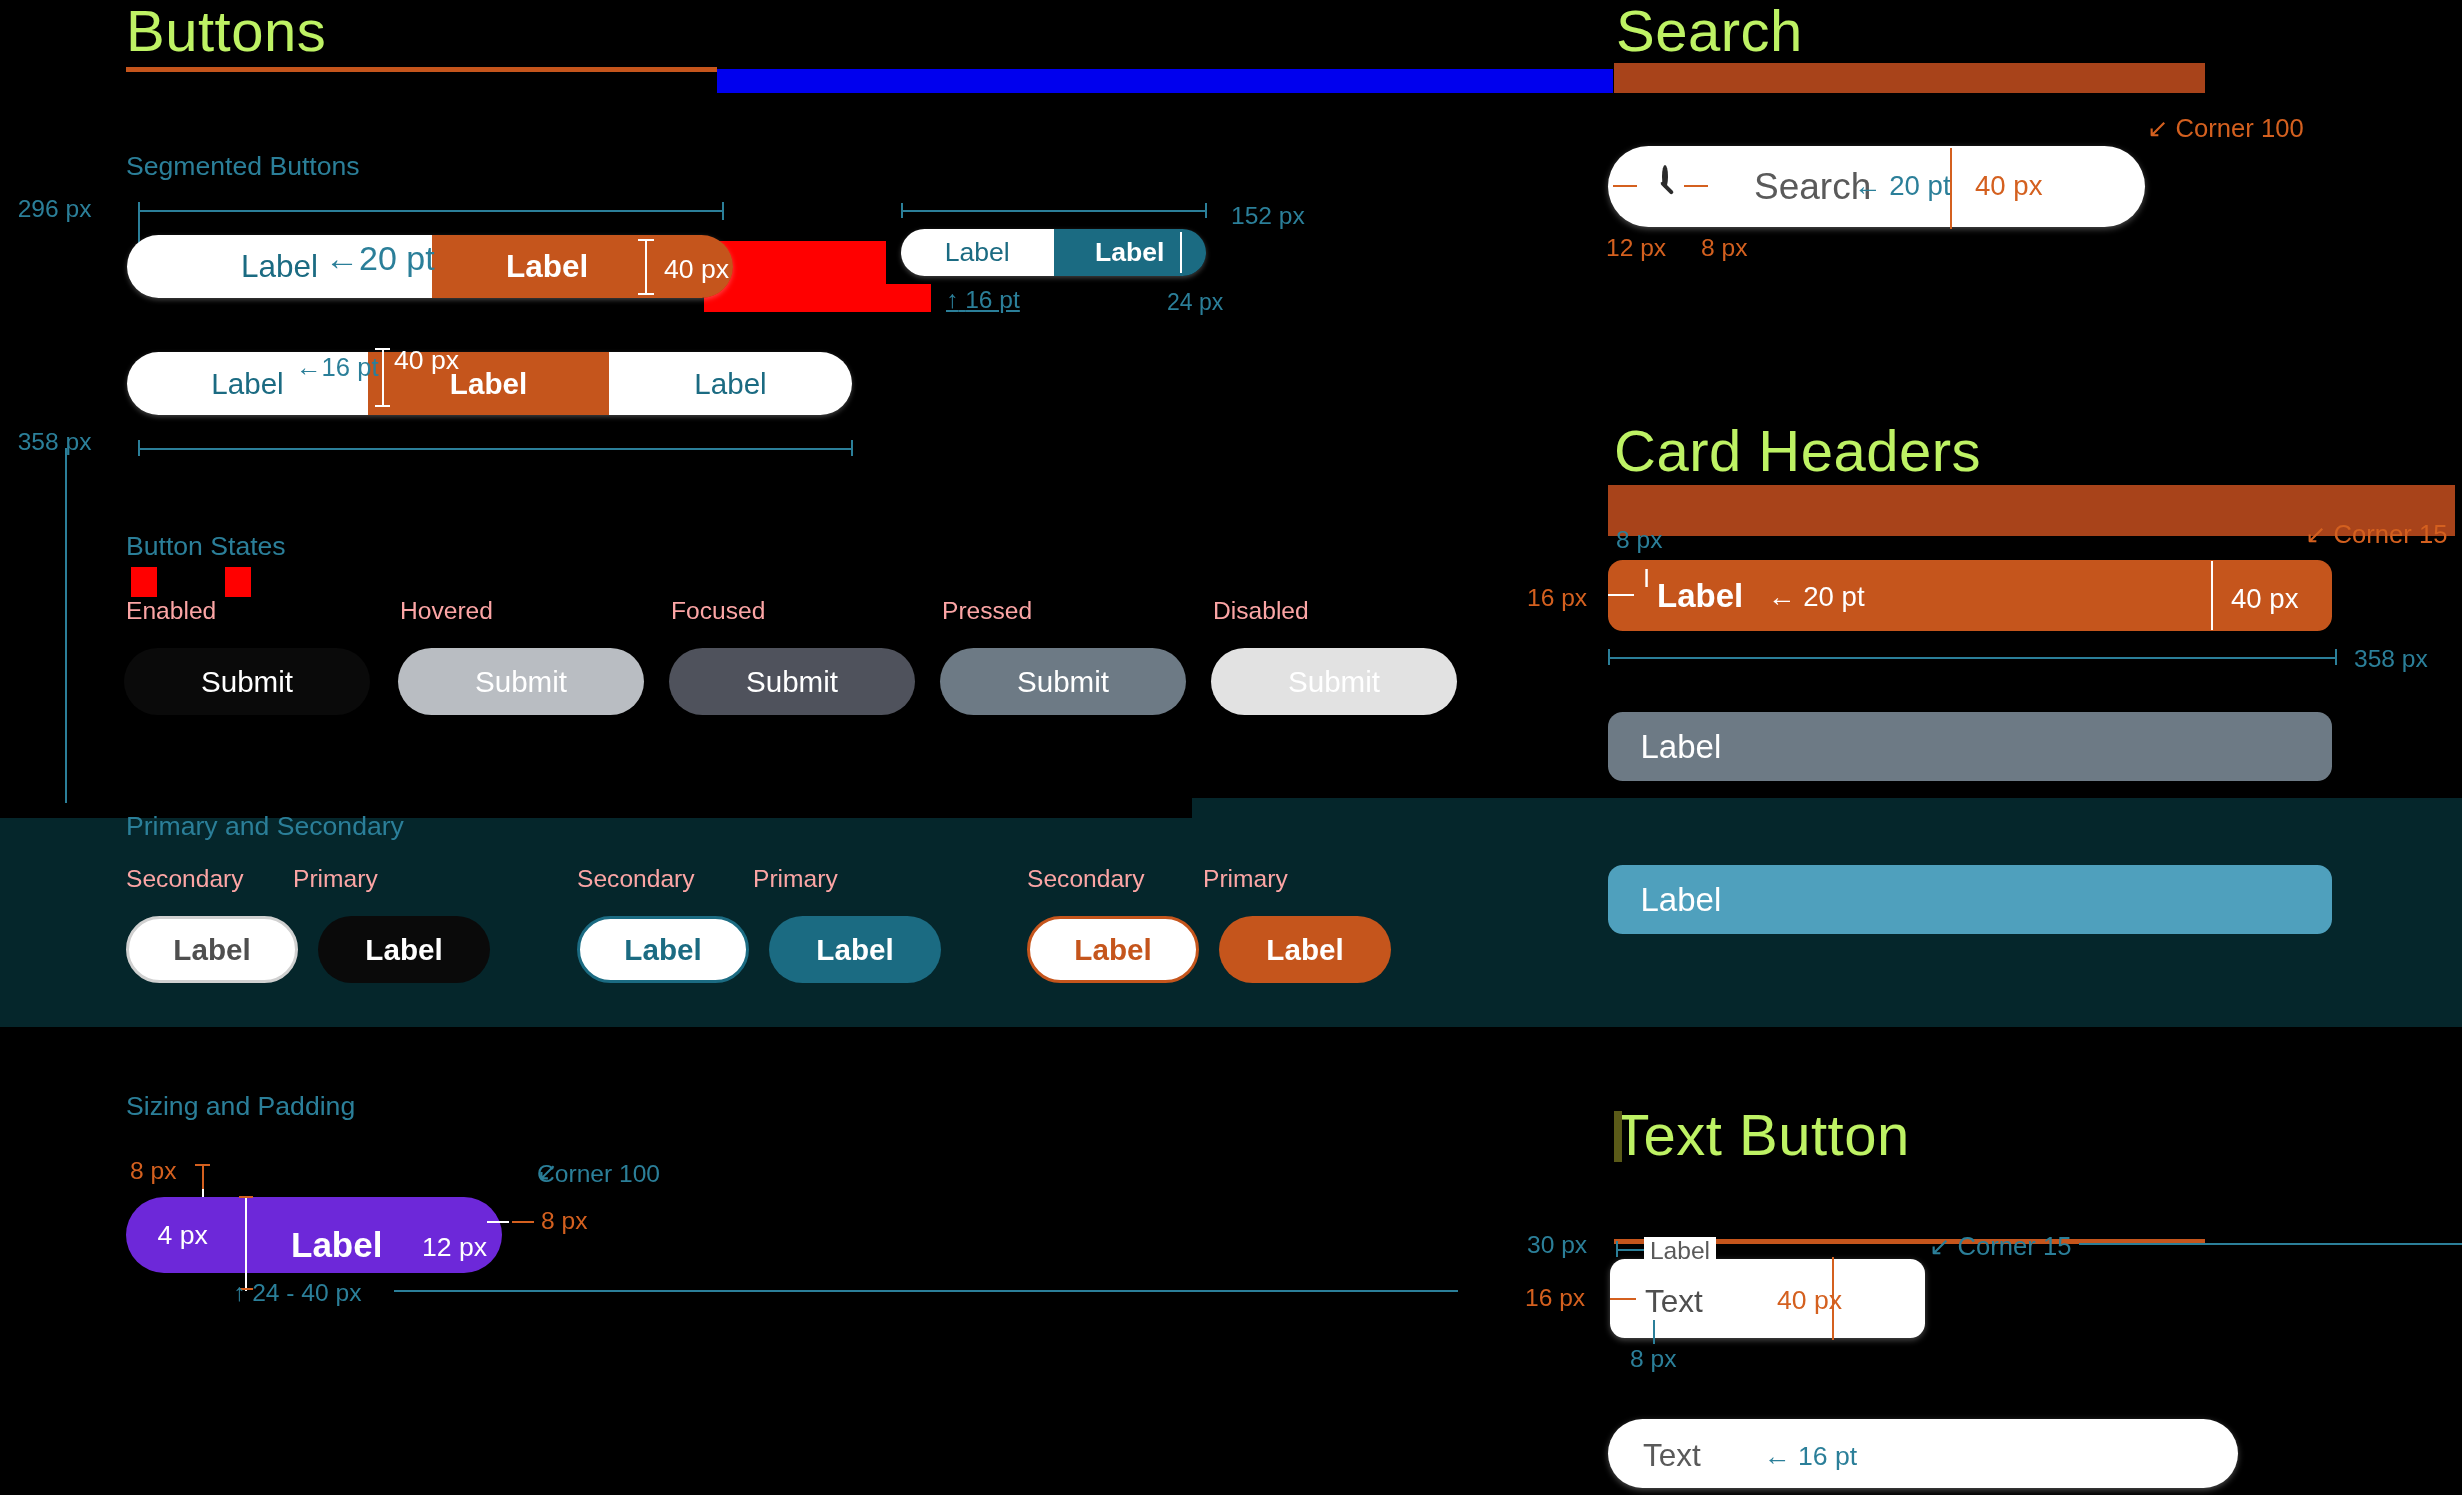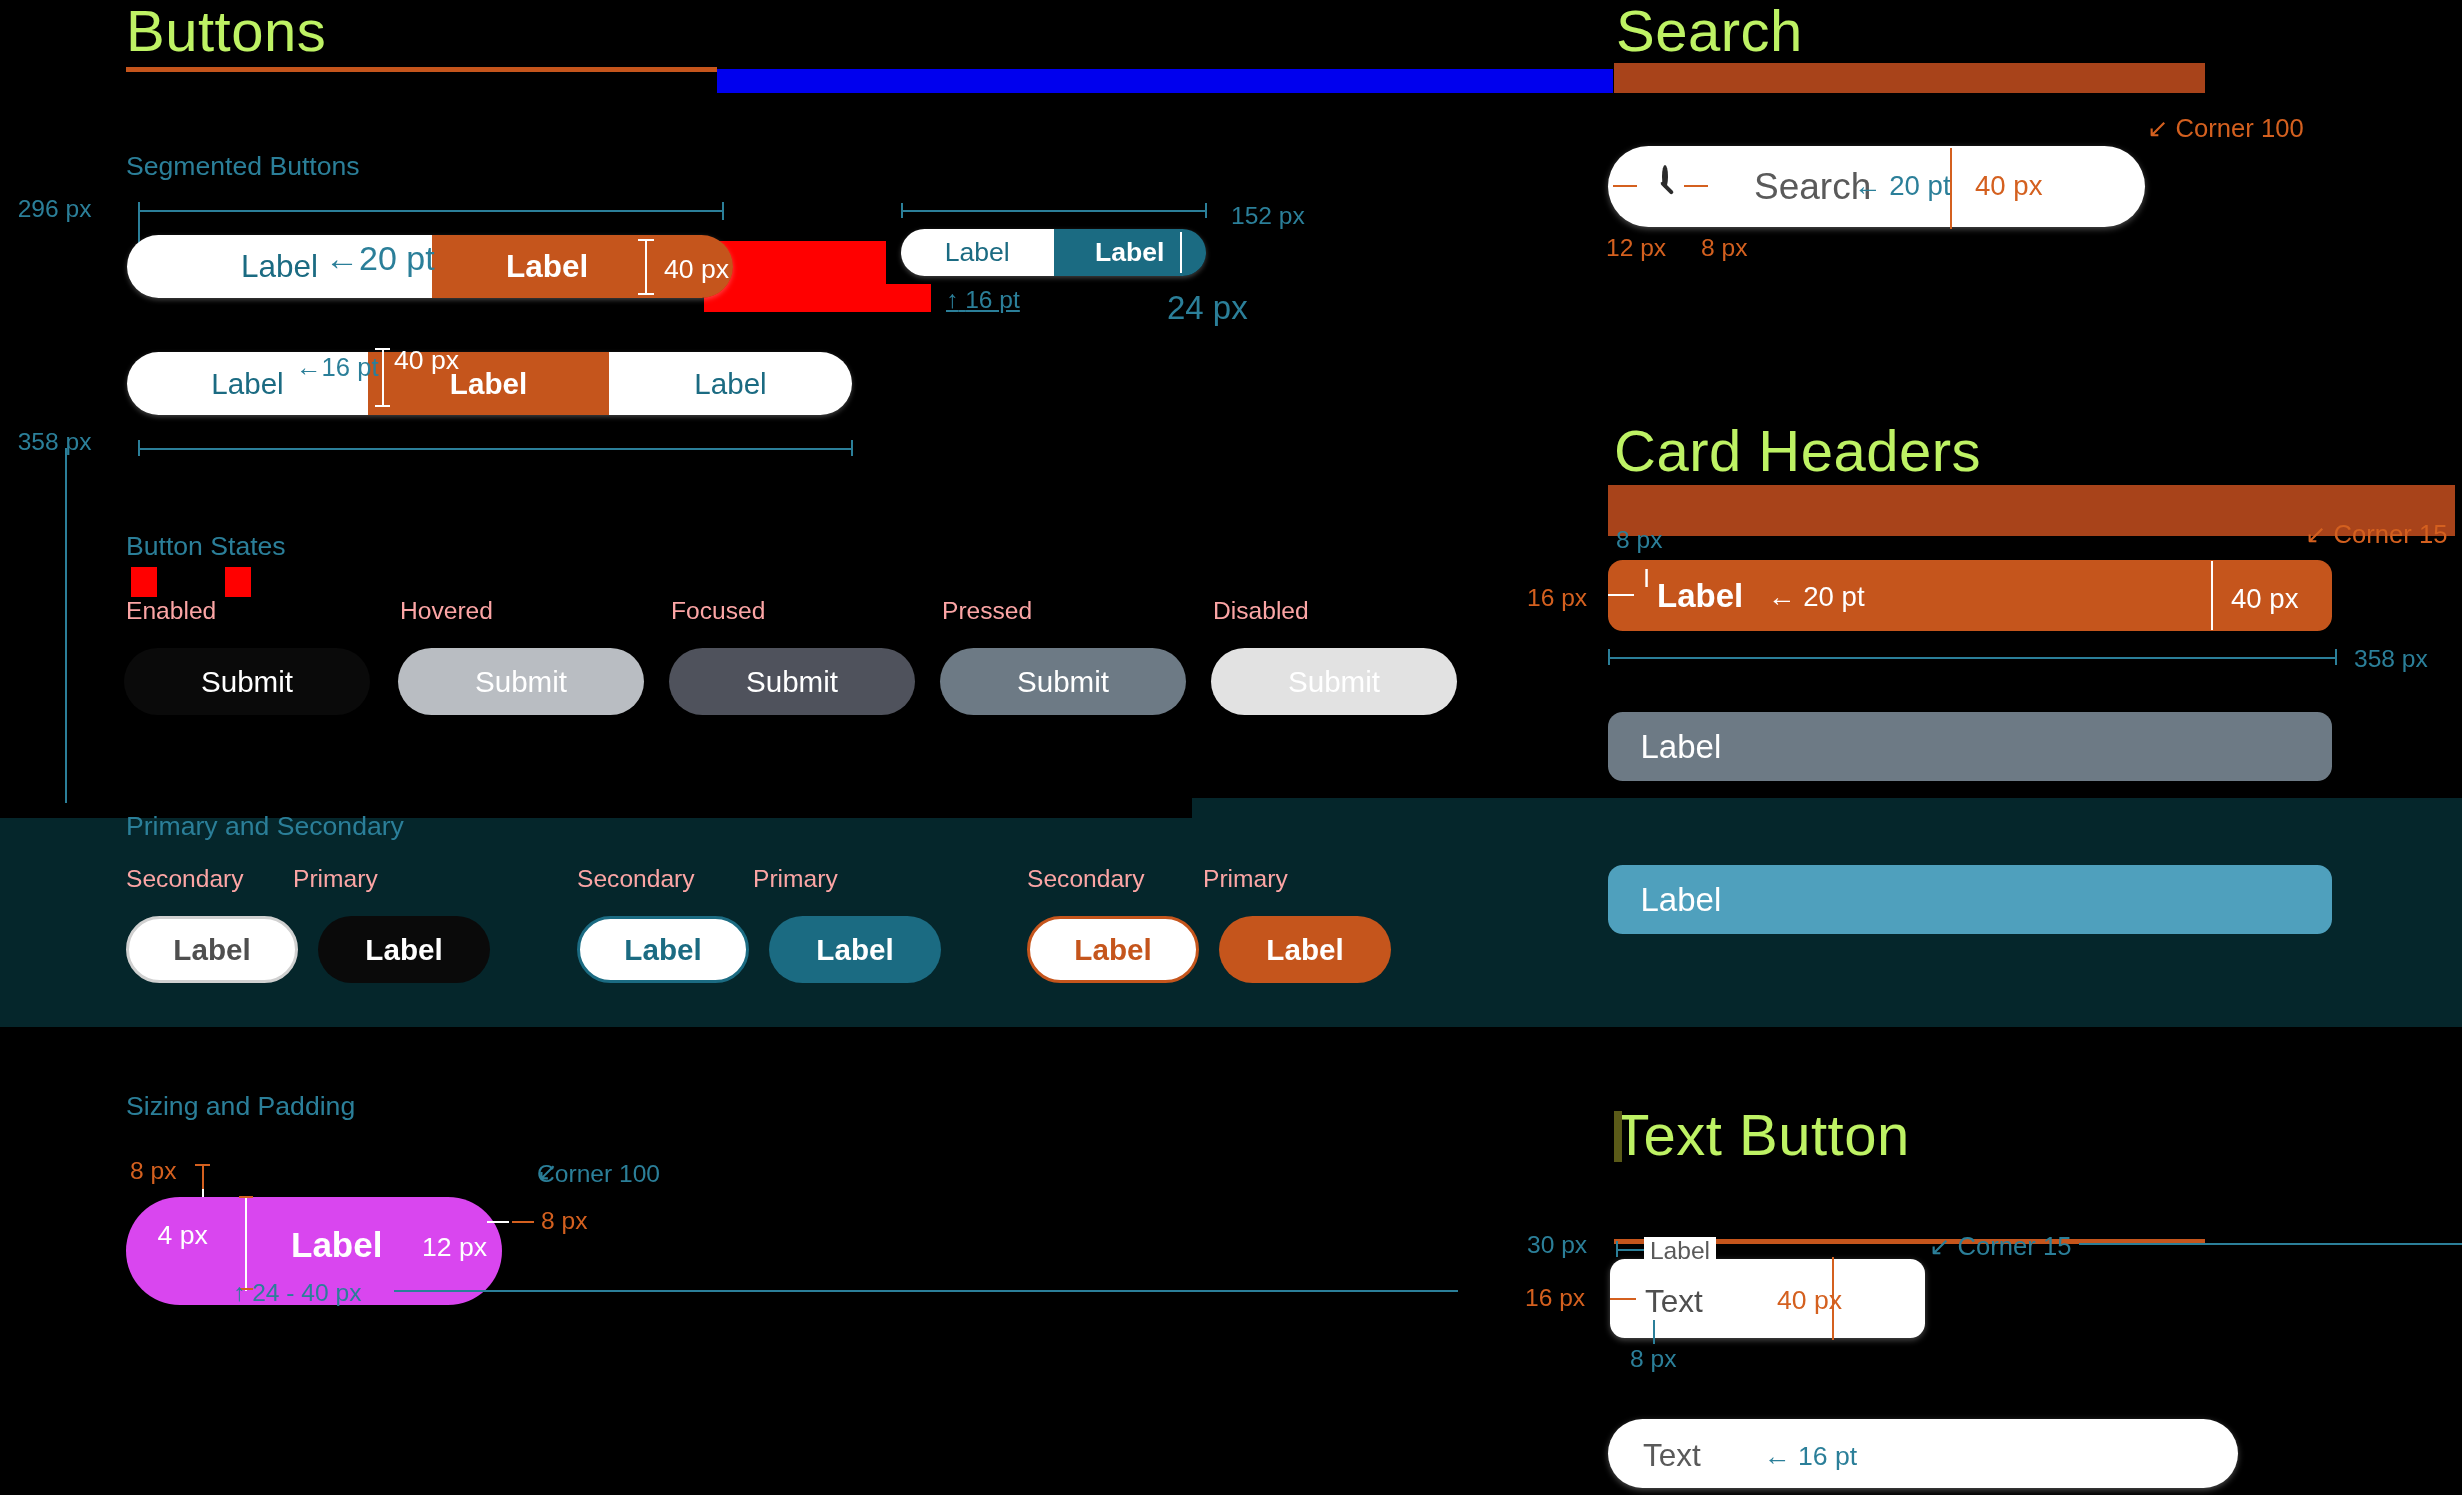--- a/index.html
+++ b/index.html
@@ -135,21 +135,21 @@
     <span>Label</span>
   </div>
   <div class="on-teal" style="flex:1;font-size:26.6px;">
     <span>Label</span>
   </div>
 </div>
 <div class="abs vline white-bg" style="left:1180px;top:232px;height:41px;"></div>
 <div class="abs ann teal" style="left:946px;top:288px;font-size:24.6px;text-decoration:underline;">
   <span>↑</span> <span>16 pt</span>
 </div>
-<div class="abs ann teal" style="left:1167px;top:291px;font-size:33px;">24 px</div>
+<div class="abs ann teal" style="left:1167px;top:291px;font-size:23px;">24 px</div>
 
 <div class="abs seg" style="left:127px;top:352px;width:725px;height:63px;">
   <div class="off" style="flex:0 0 241px;font-size:29.6px;">
     <span>Label</span>
   </div>
   <div class="on-orange" style="flex:0 0 241px;font-size:29.6px;">
     <span>Label</span>
   </div>
   <div class="off" style="flex:1;font-size:29.6px;">
     <span>Label</span>
@@ -235,21 +235,21 @@
   </div>
 </div>
 
 <div class="abs sub-title" style="left:126px;top:1093px;">Sizing and Padding</div>
 
 <div class="abs ann orange" style="left:130px;top:1159px;">8 px</div>
 <div class="abs vline orange-bg" style="left:202px;top:1164px;height:27.6px;"></div>
 <div class="abs hline orange-bg" style="left:195px;top:1164px;width:14.8px;"></div>
 <div class="abs vline white-bg" style="left:202px;top:1189px;height:14.8px;"></div>
 
-<div class="abs pill" style="left:126px;top:1197px;width:376px;height:108px;background:#d946ef;justify-content:flex-start;">
+<div class="abs pill" style="left:126px;top:1197px;width:376px;height:76px;background:#6d28d9;justify-content:flex-start;">
   <span class="abs ann white" style="left:31.5px;top:24.6px;font-size:26.6px;">4 px</span>
   <span class="abs" style="left:165px;top:27.6px;font-size:35px;font-weight:700;color:#fff;">Label</span>
   <span class="abs ann white" style="left:296px;top:37px;font-size:26.6px;">12 px</span>
 </div>
 <div class="abs vline white-bg" style="left:245px;top:1198px;height:93px;"></div>
 <div class="abs hline orange-bg" style="left:239px;top:1196px;width:13.8px;"></div>
 <div class="abs hline orange-bg" style="left:239px;top:1288px;width:13.8px;"></div>
 
 <div class="abs hline white-bg" style="left:487px;top:1221px;width:21.7px;"></div>
 <div class="abs hline orange-bg" style="left:512px;top:1221px;width:21.7px;"></div>

